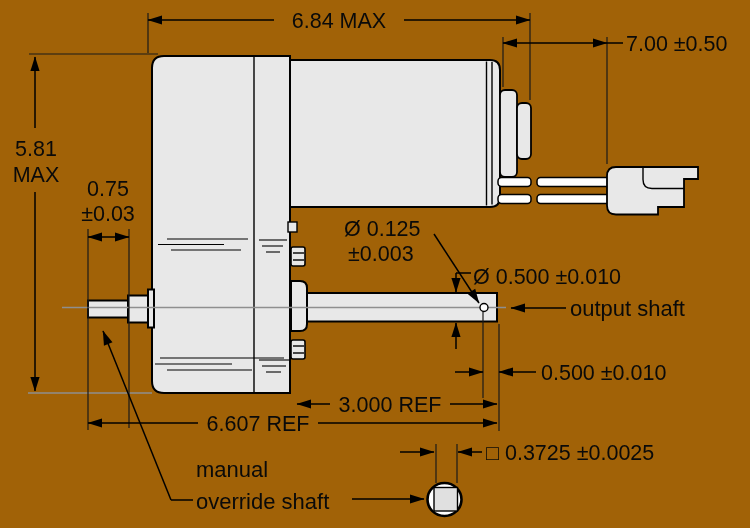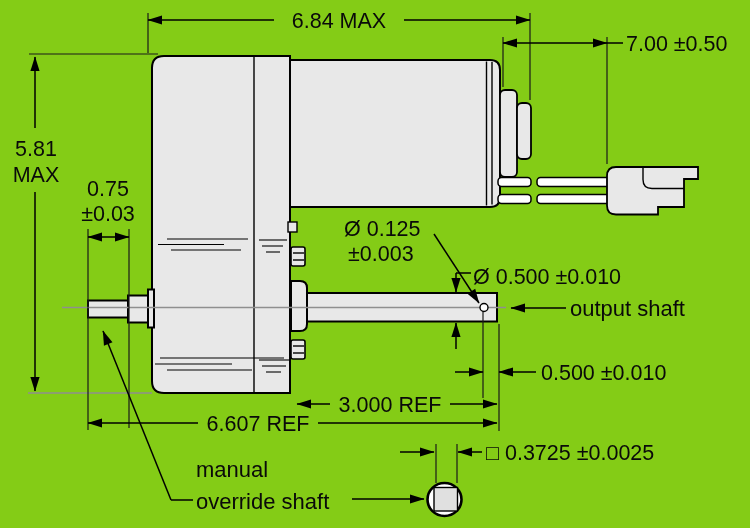--- a/index.html
+++ b/index.html
@@ -1,16 +1,16 @@
 <!DOCTYPE html>
 <html><head>
 <meta charset="utf-8">
 <style>
   html,body{margin:0;padding:0;background:#ffffff;}
-  .stage{position:relative;width:750px;height:528px;background:#84cc16;overflow:hidden;}
+  .stage{position:relative;width:750px;height:528px;background:#a16207;overflow:hidden;}
   svg text{font-family:"Liberation Sans","DejaVu Sans",sans-serif;fill:#0a0a0a;}
   .dim{font-size:21.5px;}
   .lbl{font-size:22px;}
   .part{fill:#e8e8e8;stroke:#000;stroke-width:2;}
   .thin{stroke:#000;stroke-width:1.4;fill:none;}
   .hatch{stroke:#000;stroke-width:1.1;}
   .ext{stroke:#1a1a1a;stroke-width:1.2;fill:none;}
   .gray{stroke:#8f8f8f;stroke-width:1.3;fill:none;}
   .dl{stroke:#000;stroke-width:1.5;fill:none;}
 </style>

